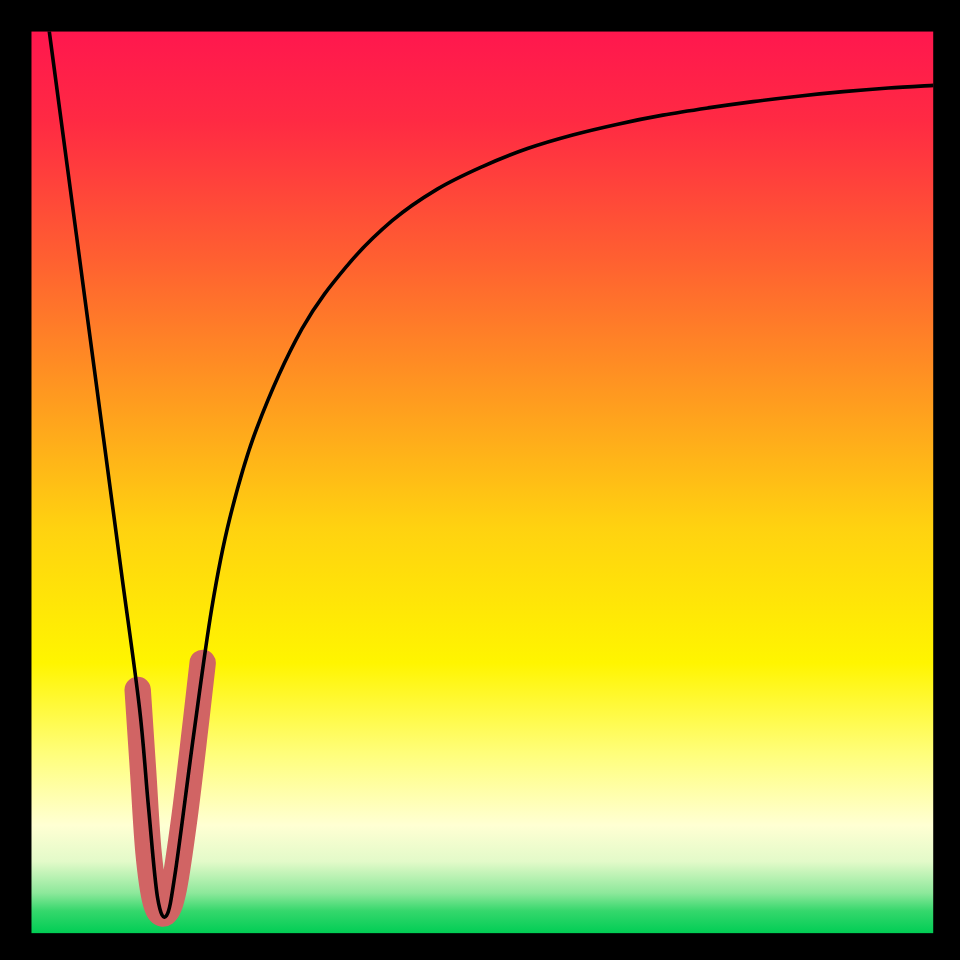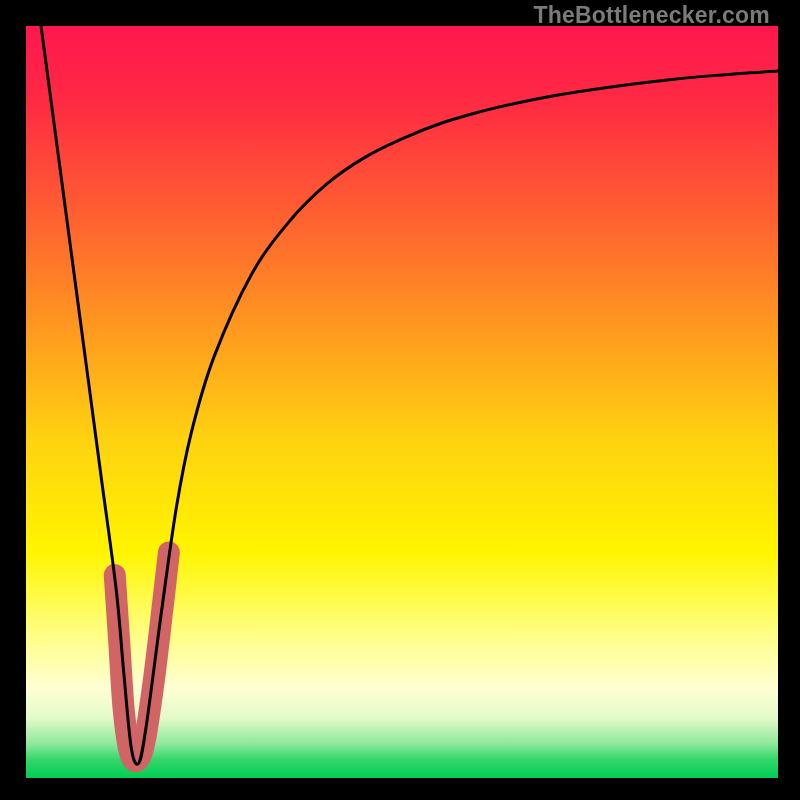--- a/index.html
+++ b/index.html
@@ -33,21 +33,20 @@
     font-weight: 600;
     color: #7b7b7b;
     letter-spacing: 0.2px;
   }
   svg { display: block; }
 </style>
 </head>
 <body>
 
 <div class="frame">
-  <div class="watermark">TheBottlenecker.com</div>
   <div class="plot">
     <svg width="752" height="752" viewBox="0 0 752 752">
       <defs>
         <linearGradient id="bg-grad" x1="0" y1="0" x2="0" y2="1">
             <stop offset="0%" stop-color="#ff174e"></stop>
             <stop offset="10%" stop-color="#ff2a43"></stop>
             <stop offset="25%" stop-color="#ff5f31"></stop>
             <stop offset="40%" stop-color="#ff9820"></stop>
             <stop offset="55.00000000000001%" stop-color="#ffd210"></stop>
             <stop offset="70%" stop-color="#fff500"></stop>

